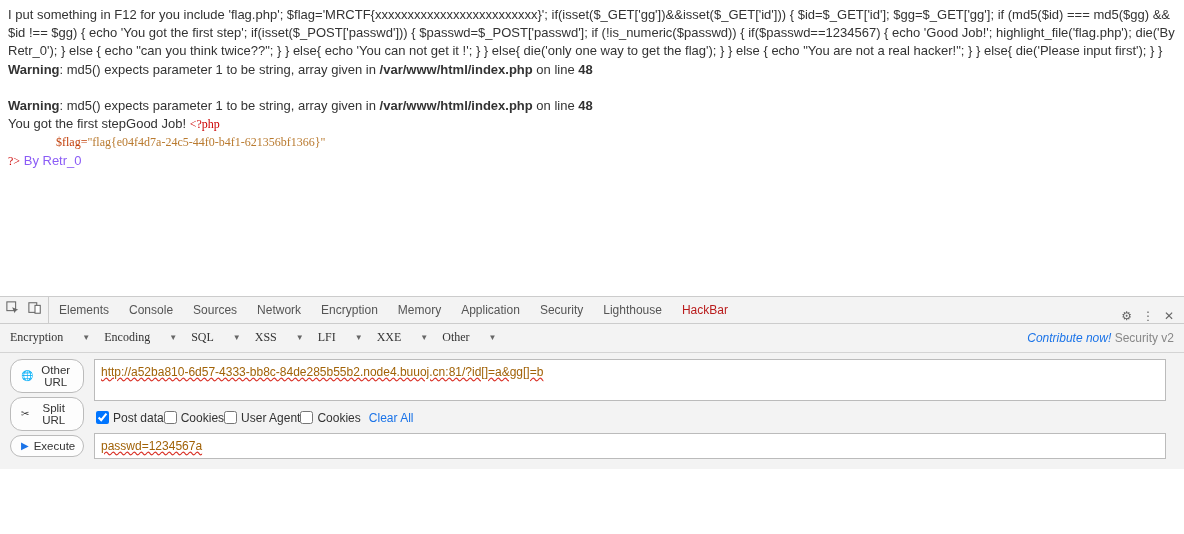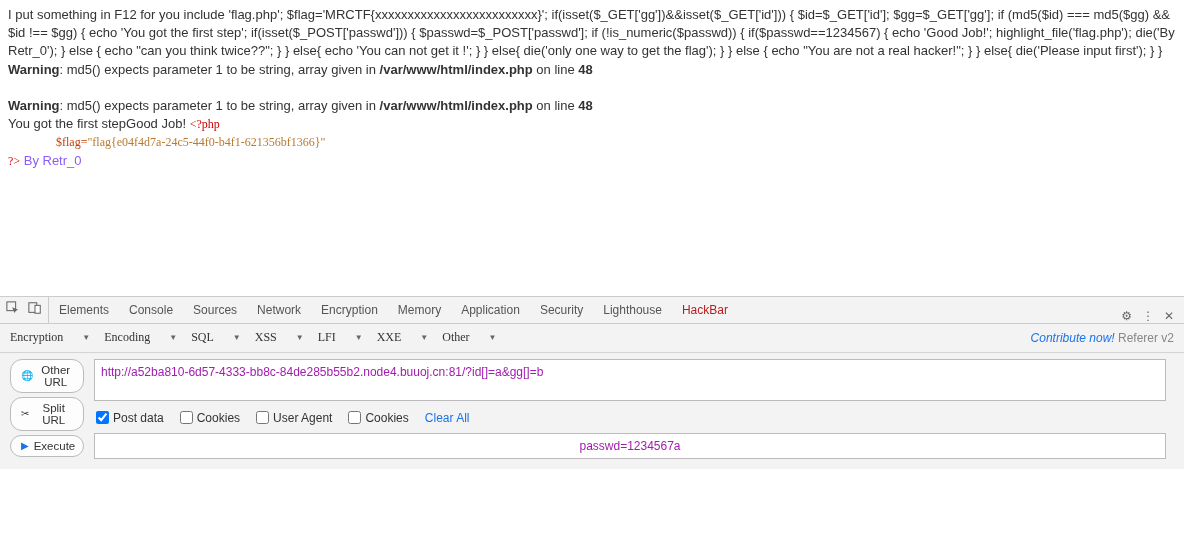--- a/index.html
+++ b/index.html
@@ -142,44 +142,44 @@
   font-family: Arial, sans-serif;
   font-size: 12px;
   padding: 5px 6px;
   resize: vertical;
 }
 .url-input {
   height: 42px;
   resize: vertical;
 }
 .url-text {
+  text-decoration: underline;
   text-decoration-style: wavy;
   text-decoration-color: #d93025;
-  color: #a21caf;
+  color: #a16207;
 }
 .chk-row {
   display: flex;
   align-items: flex-start;
-  gap: 16px;
   padding: 10px 0 8px 2px;
   font-size: 12px;
 }
 .chk {
   display: flex;
   align-items: center;
   gap: 4px;
 }
 .chk input { margin: 0; }
 .clear-all {
   color: #1a73e8;
   cursor: pointer;
+  margin-left: 8px;
 }
 .post-input {
   width: 100%;
-  text-align: center;
 }
 .icon-svg {
   width: 14px;
   height: 14px;
 }
 </style>
 </head>
 <body>
 
 <div class="page-content">
@@ -261,21 +261,21 @@
       </span>
     <span class="hb-dd">
         <span>XXE</span>
         <span class="caret">▼</span>
       </span>
     <span class="hb-dd">
         <span>Other</span>
         <span class="caret">▼</span>
       </span>
     <span class="hb-right">
-      <a>Contribute now!</a><span> Referer v2</span>
+      <a>Contribute now!</a><span> Security v2</span>
     </span>
   </div>
 
   <div class="hb-body">
     <div class="hb-buttons">
       <button class="hb-btn">
           <span class="icon">🌐</span>
           <span>Other URL</span>
         </button>
       <button class="hb-btn">

